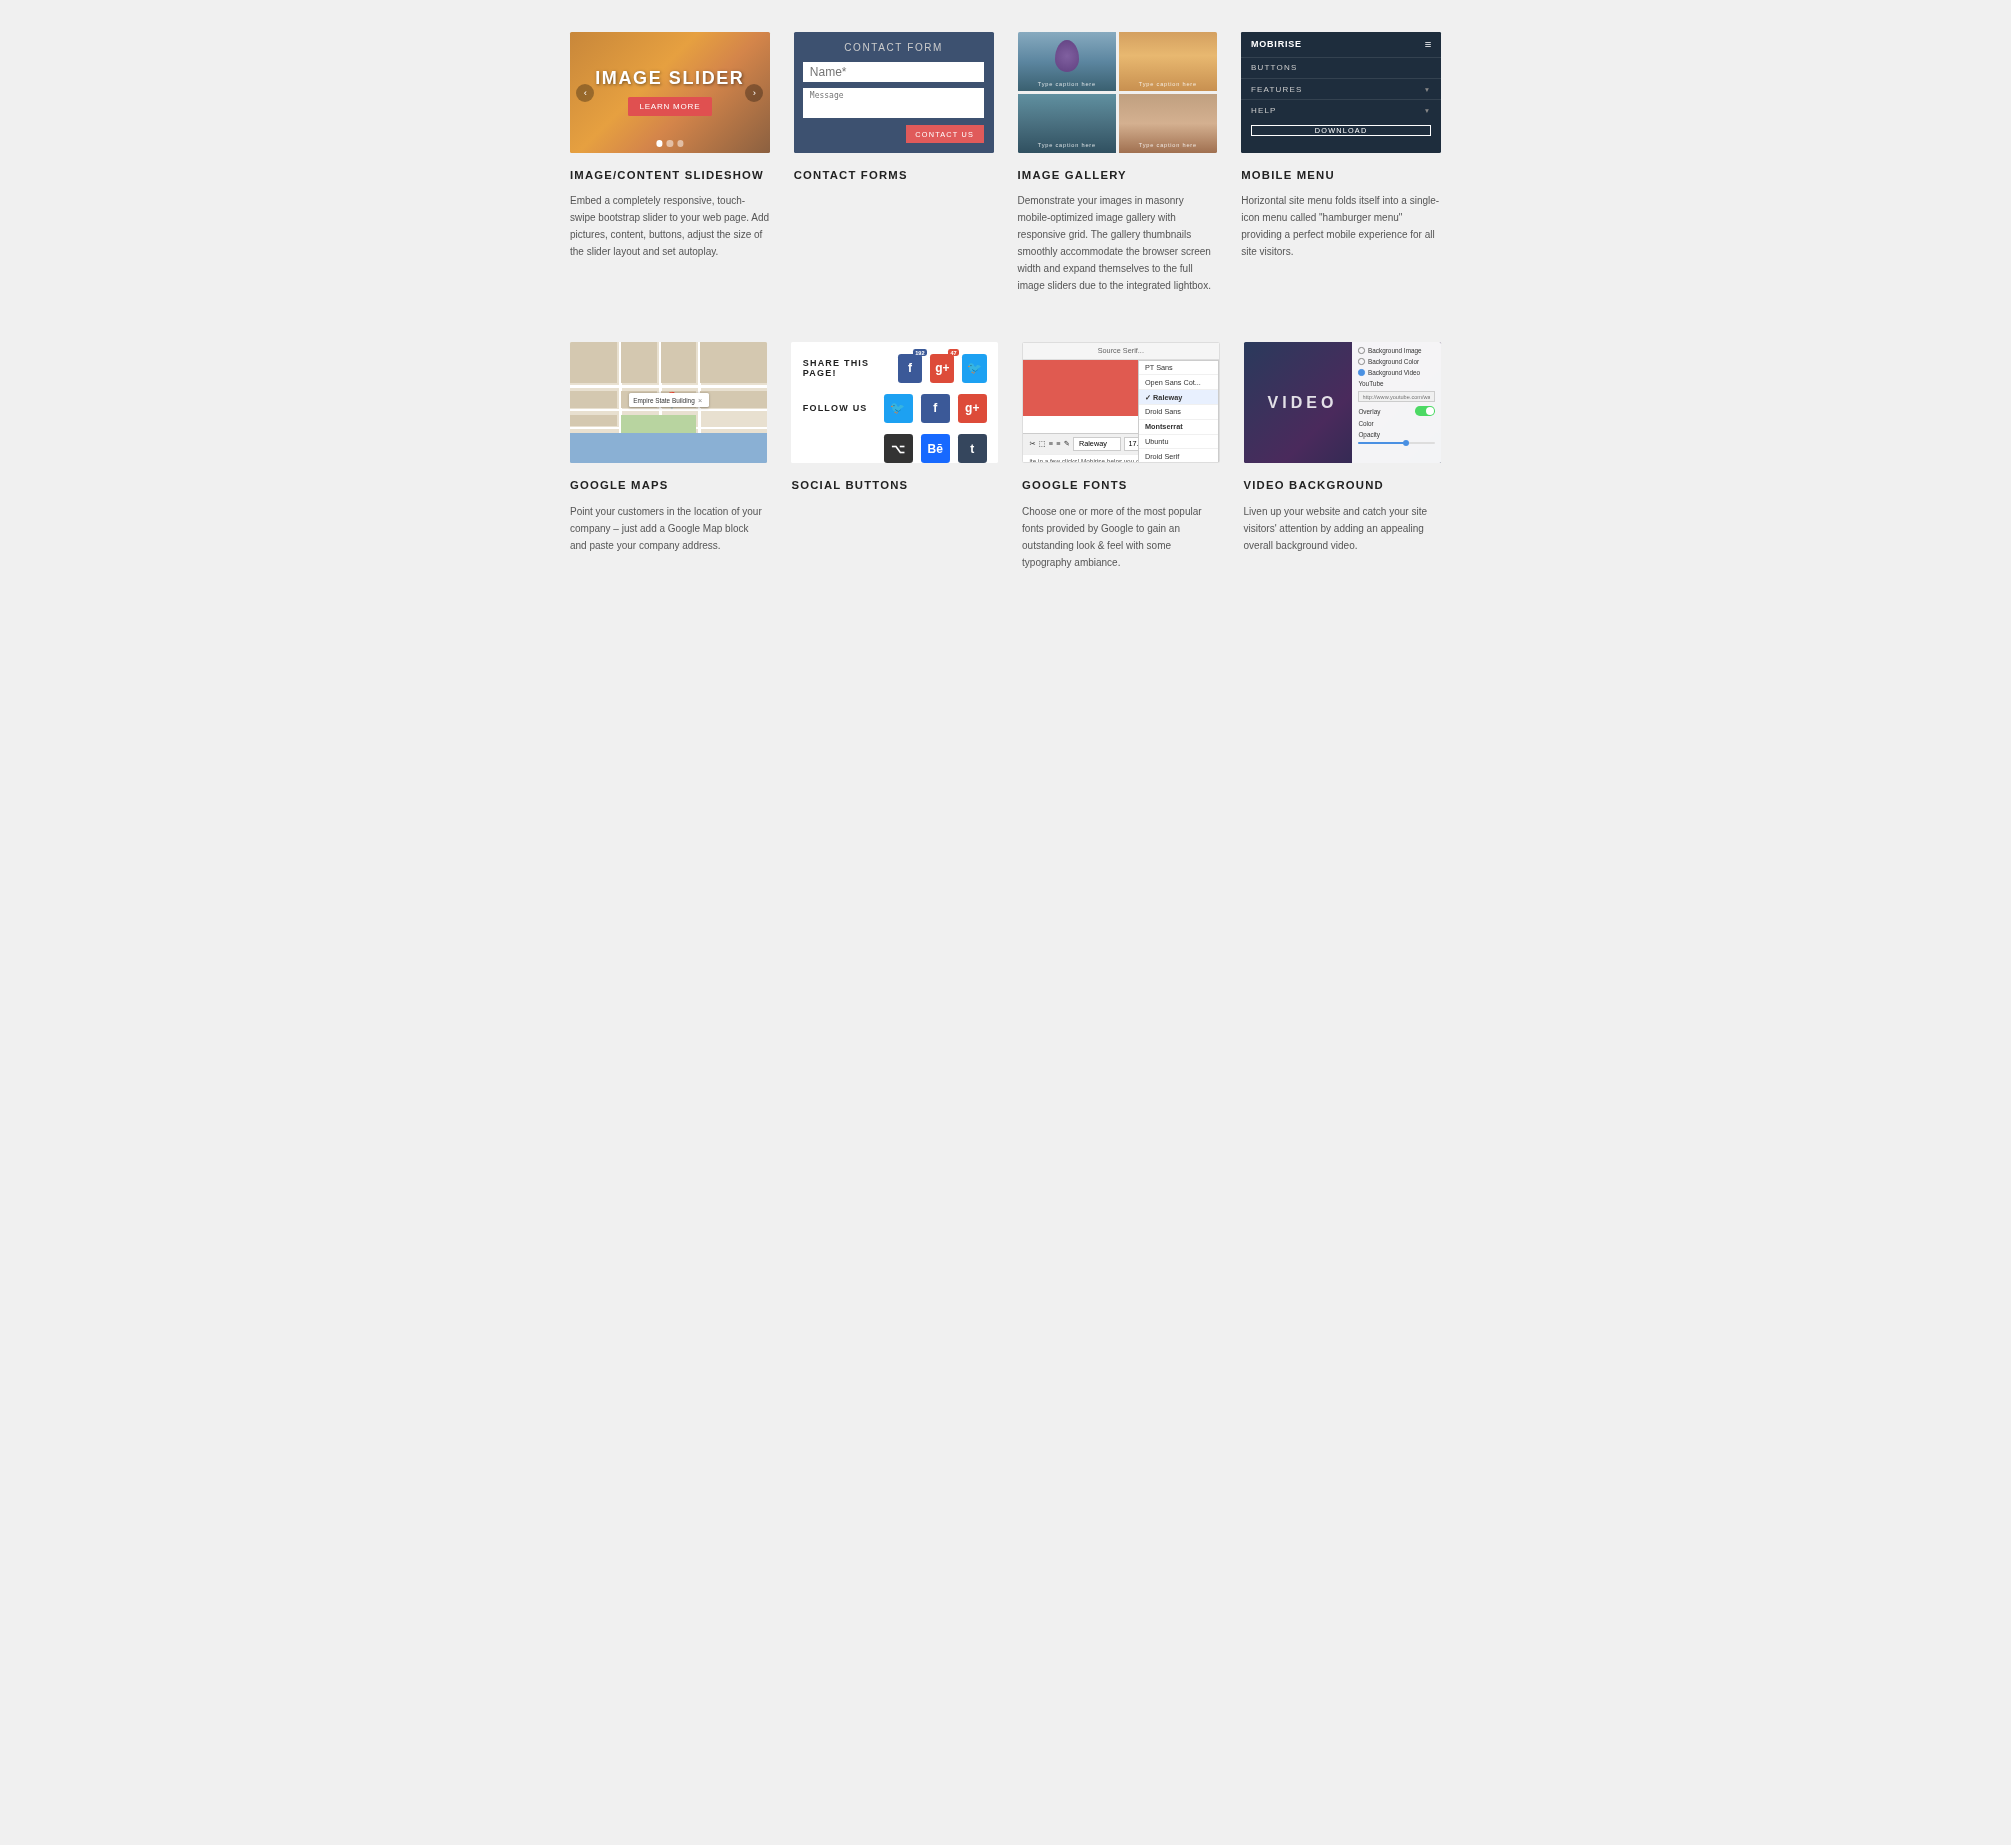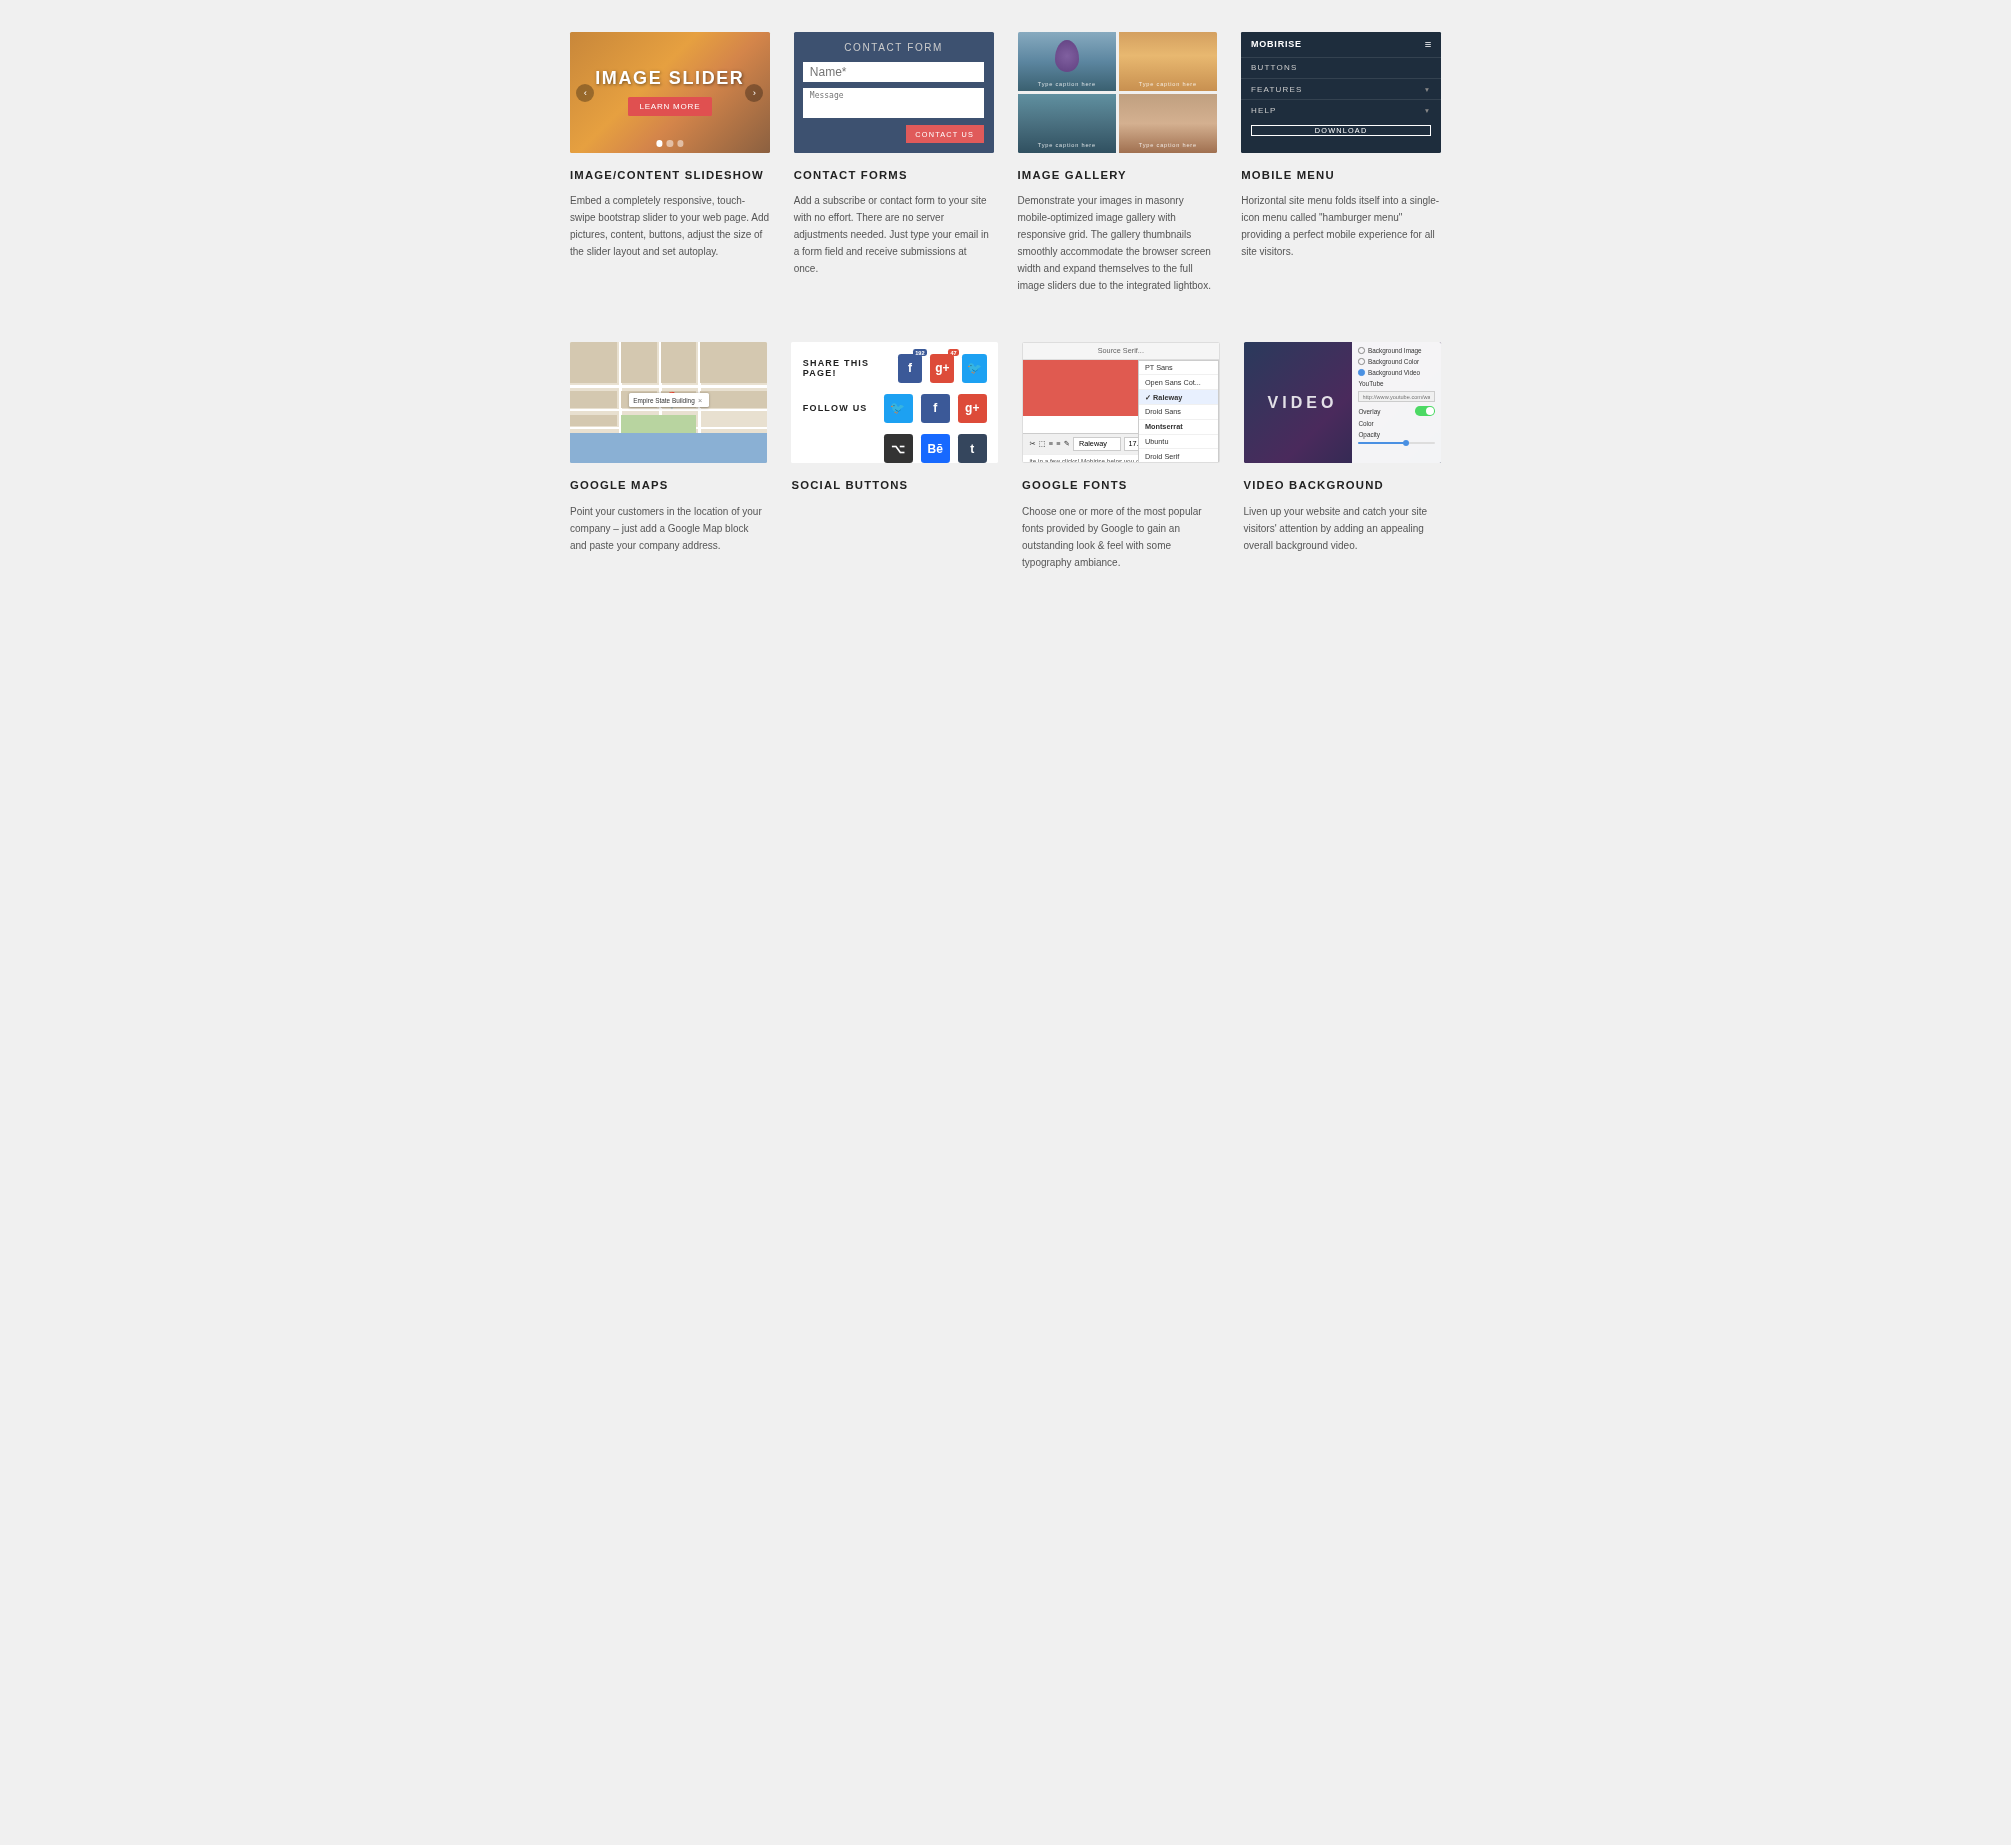--- a/index.html
+++ b/index.html
@@ -544,21 +544,20 @@
     </div>
 
     <div class="card">
       <div class="card-preview preview-contact">
         <div class="contact-form-title">CONTACT FORM</div>
         <input class="contact-input" type="text" readonly="" placeholder="Name*" style="">
         <textarea class="contact-textarea" readonly="" placeholder="Message" style=""></textarea>
         <button class="contact-submit">CONTACT US</button>
       </div>
       <div class="card-title">CONTACT FORMS</div>
-      <div class="card-desc">Add a subscribe or contact form to your site with no effort. There are no server adjustments needed. Just type your email in a form field and receive submissions at once.</div>
     </div>
 
     <div class="card">
       <div class="card-preview preview-gallery">
         <div class="gallery-cell gallery-cell-1">
           <div class="gallery-flower"></div>
           <span class="gallery-caption">Type caption here</span>
         </div>
         <div class="gallery-cell gallery-cell-2">
           <span class="gallery-caption">Type caption here</span>

